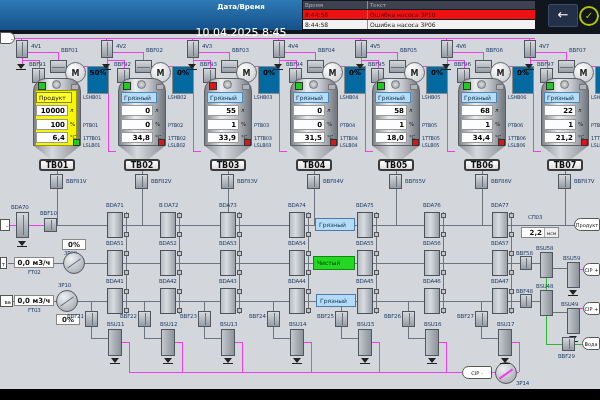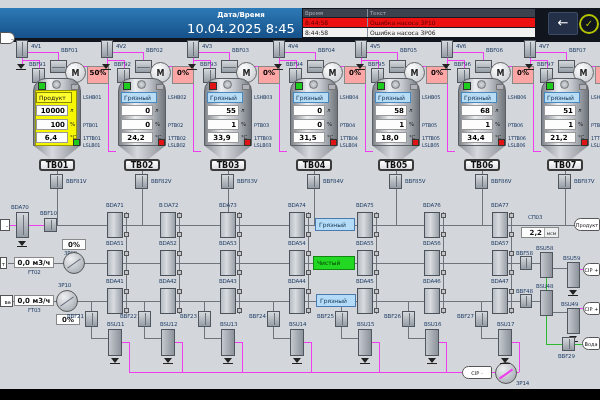--- a/index.html
+++ b/index.html
@@ -1,24 +1,24 @@
 <!DOCTYPE html>
 <html><head>
 <meta charset="utf-8">
 <style>
   html,body{margin:0;padding:0;background:#000;}
   #stage{position:relative;width:600px;height:400px;background:#d3d6da;overflow:hidden;
          font-family:"DejaVu Sans",sans-serif;}
   
-  .topbar{position:absolute;left:0;top:8px;width:600px;height:34px;background:#11161e;}
+  .topbar{position:absolute;left:0;top:0;width:600px;height:34px;background:#11161e;}
   .tb-blue{position:absolute;left:0;top:0;width:302px;height:30px;
            background:linear-gradient(180deg,#2d7ab6,#16518a);}
   .dt{position:absolute;left:180px;top:3px;width:122px;text-align:center;color:#fff;}
   .dt1{font-size:7px;font-weight:bold;}
-  .dt2{font-size:13px;margin-top:2px;}
+  .dt2{font-size:11px;margin-top:15px;}
   .alarm-table{position:absolute;left:303px;top:1px;width:232px;height:28px;background:#161b24;}
   .al-h{display:flex;height:8px;background:#3c424e;color:#a8aeb8;font-size:5.5px;line-height:8px;}
   .al-row{display:flex;height:9.5px;font-size:6px;line-height:9.5px;margin-top:0.5px;}
   .al-row.alarm{background:#ee1111;color:#5c0000;}
   .al-row.normal{background:#f2f2f2;color:#222;}
   .al-c1{width:62px;padding-left:2px;border-right:1px solid #8890a0;overflow:hidden;}
   .al-c2{flex:1;padding-left:2px;overflow:hidden;}
   .backbtn{position:absolute;left:548px;top:4px;width:28px;height:21px;background:#233047;
            border:1px solid #3c4c66;border-radius:2px;color:#fff;text-align:center;
            font-size:13px;line-height:20px;cursor:pointer;}
@@ -60,21 +60,21 @@
   .v-top{left:-41px;top:40px;width:12px;height:18px;}
   .l-v4{left:-26px;top:43px;}
   .a-top{left:-40px;top:64px;}
   .l-bbf9{left:-28px;top:61px;}
   .v-left{left:-25px;top:68px;width:13px;height:15px;}
   .l-bbf0{left:4px;top:47px;}
   .v-right{left:-7px;top:60px;width:17px;height:13px;}
   .motor{left:8px;top:62px;width:21px;height:21px;border-radius:50%;border:1px solid #666;
          background:radial-gradient(circle at 35% 30%,#fff,#c0c4ca);font-size:8px;font-weight:bold;
          line-height:21px;text-align:center;color:#222;box-sizing:border-box;}
-  .pctbox{left:30px;top:66px;width:22px;height:18px;background:#fca5a5;border:1px solid #888;
+  .pctbox{left:30px;top:66px;width:22px;height:28px;background:#0369a1;border:1px solid #888;
           font-size:7px;font-weight:bold;line-height:12px;text-align:center;box-sizing:border-box;}
   .tankbody{left:-24px;top:78px;width:48px;height:68px;border-radius:13px 13px 0 0;
             background:linear-gradient(90deg,#7e838a,#eceef0 35%,#c2c6cc 65%,#70757c);
             border:1px solid #5a5f66;box-sizing:border-box;}
   .tanktaper{left:-24px;top:146px;width:48px;height:13px;
              background:linear-gradient(90deg,#8a8f96,#d6d9dd 40%,#888d94);
              clip-path:polygon(2% 0,98% 0,64% 100%,36% 100%);}
   .ind{border:1px solid #333;box-sizing:border-box;}
   .ind.green{background:#1ecc1e;}
   .ind.red{background:#e01414;}
@@ -85,21 +85,21 @@
   .tpanel{left:-22px;top:90px;width:42px;height:56px;background:#f6f600;border:1px solid #9a9a00;
           box-sizing:border-box;display:none;}
   .tank-group.product .tpanel{display:block;}
   .thead{left:-21px;top:92px;width:36px;height:11px;font-size:6px;line-height:10px;padding-left:2px;
          box-sizing:border-box;overflow:hidden;}
   .tank-group.dirty .thead{background:#b8dcf4;border:1px solid #4888c0;color:#0a2c50;}
   .tank-group.product .thead{background:#ffff30;border:1px solid #8a8a00;color:#111;}
   .tvbox{left:-21px;width:32px;height:11px;background:#fdfdfd;border:1px solid #999;font-size:7px;
          font-weight:bold;text-align:right;line-height:11px;padding-right:2px;box-sizing:border-box;}
   .tunit{left:13px;font-size:5.5px;color:#222;}
-  .tvbox.r1{top:105px;}.tvbox.r2{top:119px;}.tvbox.r3{top:132px;text-align:center;}
+  .tvbox.r1{top:105px;}.tvbox.r2{top:119px;}.tvbox.r3{top:132px;}
   .tunit.r1{top:107px;}.tunit.r2{top:121px;}.tunit.r3{top:134px;}
   .ind-low{left:16px;top:139px;width:7px;height:7px;}
   .s-lsh{left:26px;top:94px;font-size:5px;}
   .s-pt{left:26px;top:122px;font-size:5px;}
   .s-tt{left:26px;top:135px;font-size:5px;}
   .s-lsl{left:26px;top:142px;font-size:5px;}
   .badge{left:-18px;top:159px;width:36px;height:12px;background:linear-gradient(#fff,#dcdee2);
          border:2px solid #3a3a3a;border-radius:3px;font-size:8px;font-weight:bold;text-align:center;
          line-height:9px;color:#111;box-sizing:border-box;}
   .v-bot{left:-7px;top:174px;width:13px;height:15px;}
@@ -403,21 +403,21 @@
     <div class="tanktaper"></div>
     <div class="ind ind-top green"></div>
     <div class="domecircle"></div>
     <div class="topblock"></div>
 
     <div class="thead">Грязный</div>
     <div class="tvbox r1">0</div>
     <div class="lbl tunit r1">л</div>
     <div class="tvbox r2">0</div>
     <div class="lbl tunit r2">%</div>
-    <div class="tvbox r3">24,2</div>
+    <div class="tvbox r3">34,8</div>
     <div class="lbl tunit r3">°C</div>
     <div class="ind ind-low red"></div>
     <div class="lbl s-lsh">LSHB02</div>
     <div class="lbl s-pt">PTB02</div>
     <div class="lbl s-tt">1TTB02</div>
     <div class="lbl s-lsl">LSLB02</div>
     <div class="badge">TB02</div>
     <div class="valve v-bot"></div>
     <div class="lbl l-bbf8">BBF82V</div>
   </div>
@@ -559,21 +559,21 @@
     <div class="valve v-right hz"></div>
     <div class="motor">M</div>
     <div class="pctbox">0%</div>
     <div class="tankbody"></div>
     <div class="tanktaper"></div>
     <div class="ind ind-top green"></div>
     <div class="domecircle"></div>
     <div class="topblock"></div>
 
     <div class="thead">Грязный</div>
-    <div class="tvbox r1">51</div>
+    <div class="tvbox r1">22</div>
     <div class="lbl tunit r1">л</div>
     <div class="tvbox r2">1</div>
     <div class="lbl tunit r2">%</div>
     <div class="tvbox r3">21,2</div>
     <div class="lbl tunit r3">°C</div>
     <div class="ind ind-low red"></div>
     <div class="lbl s-lsh">LSHB07</div>
     <div class="lbl s-pt">PTB07</div>
     <div class="lbl s-tt">1TTB07</div>
     <div class="lbl s-lsl">LSLB07</div>

